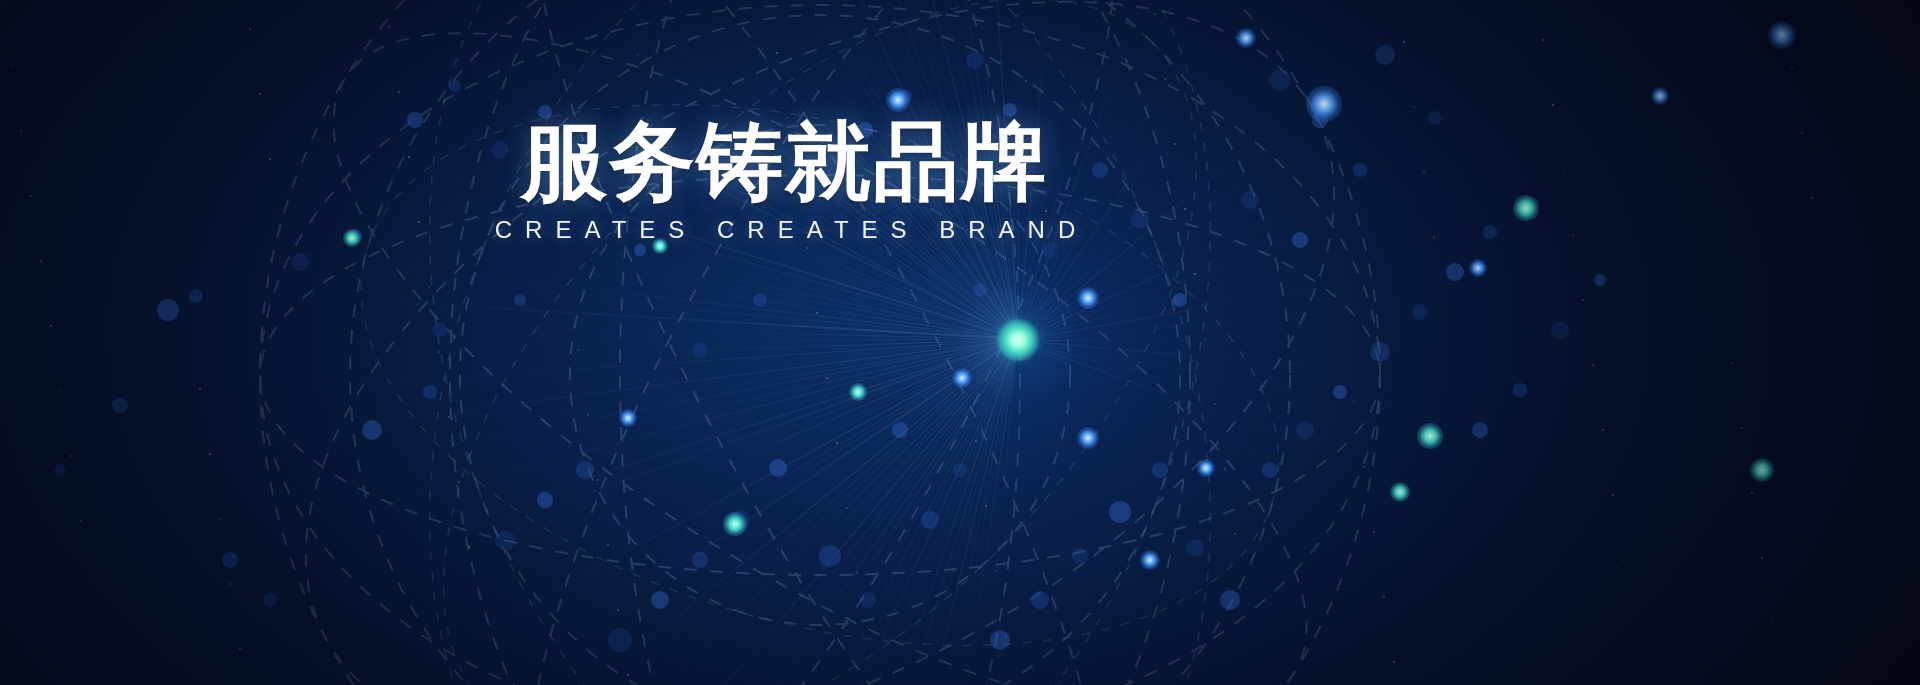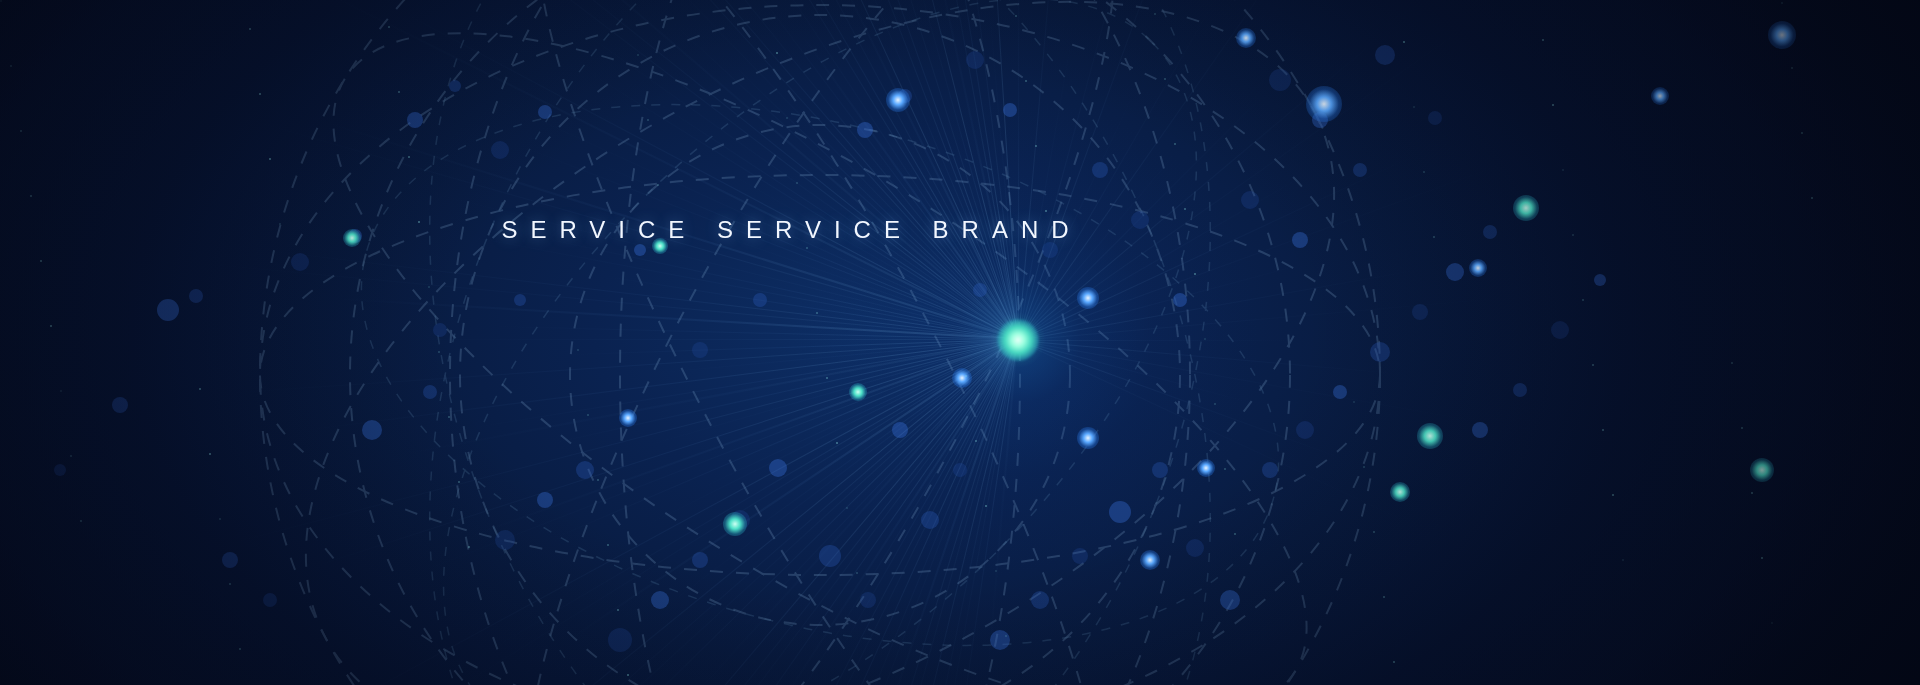--- a/index.html
+++ b/index.html
@@ -420,16 +420,17 @@
       <span class="speck" style="left:1045px;top:210px;opacity:0.60"></span>
       <span class="speck" style="left:1622px;top:559px;opacity:0.20"></span>
       <span class="speck" style="left:279px;top:223px;opacity:0.25"></span>
       <span class="speck" style="left:856px;top:572px;opacity:0.30"></span>
       <span class="speck" style="left:1433px;top:236px;opacity:0.36"></span>
     </div>
 
   <div class="vignette"></div>
 
   <div class="content">
-    <div class="subtitle">SERVICE SERVICE BRAND</div>
+    <div class="headline">服务铸就品牌</div>
+    <div class="subtitle">CREATES CREATES BRAND</div>
   </div>
 
 </div>
 
 </body></html>

